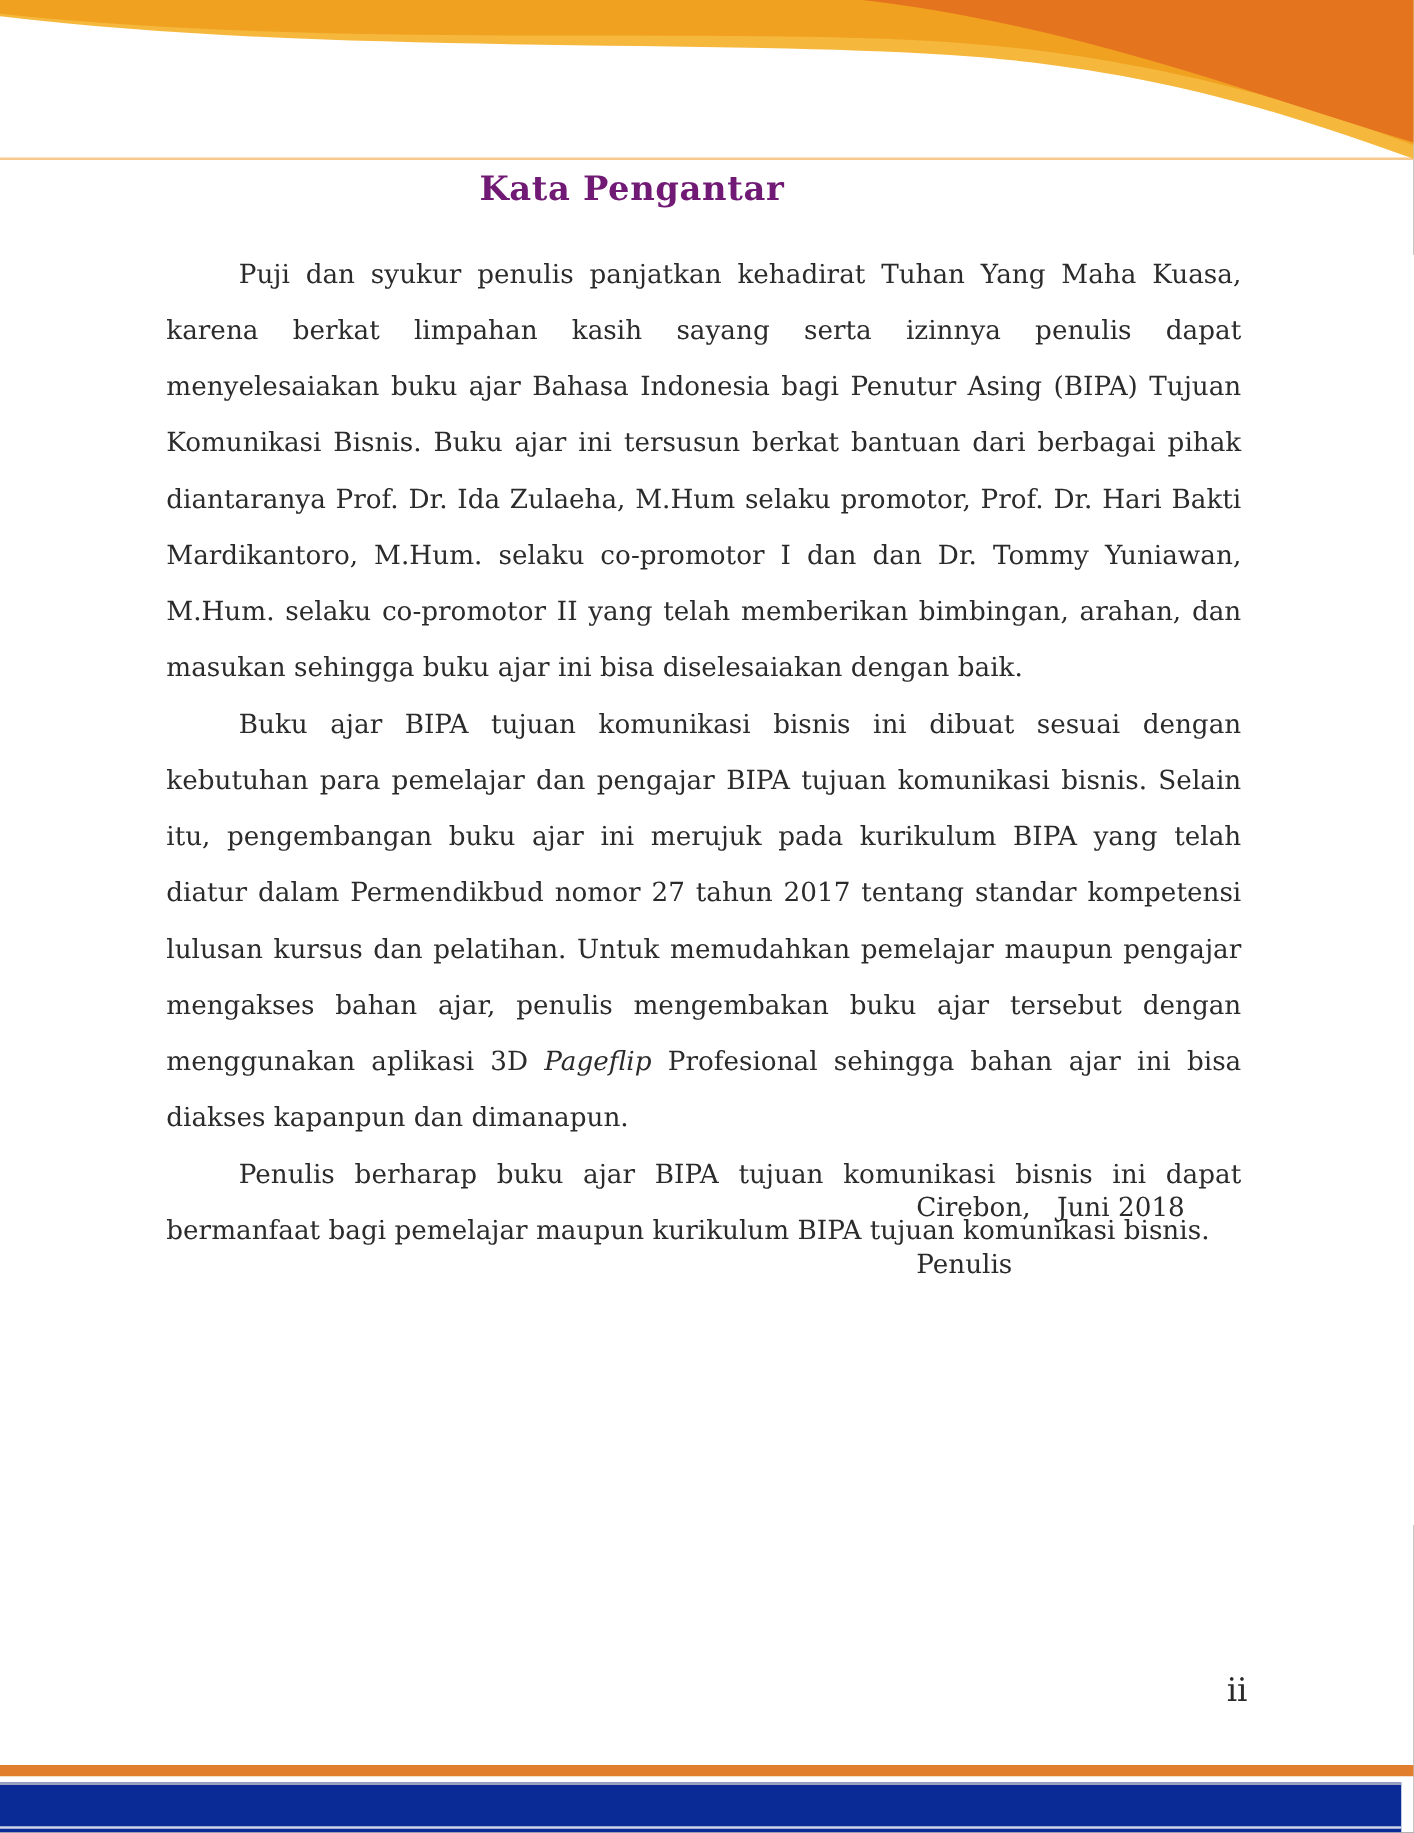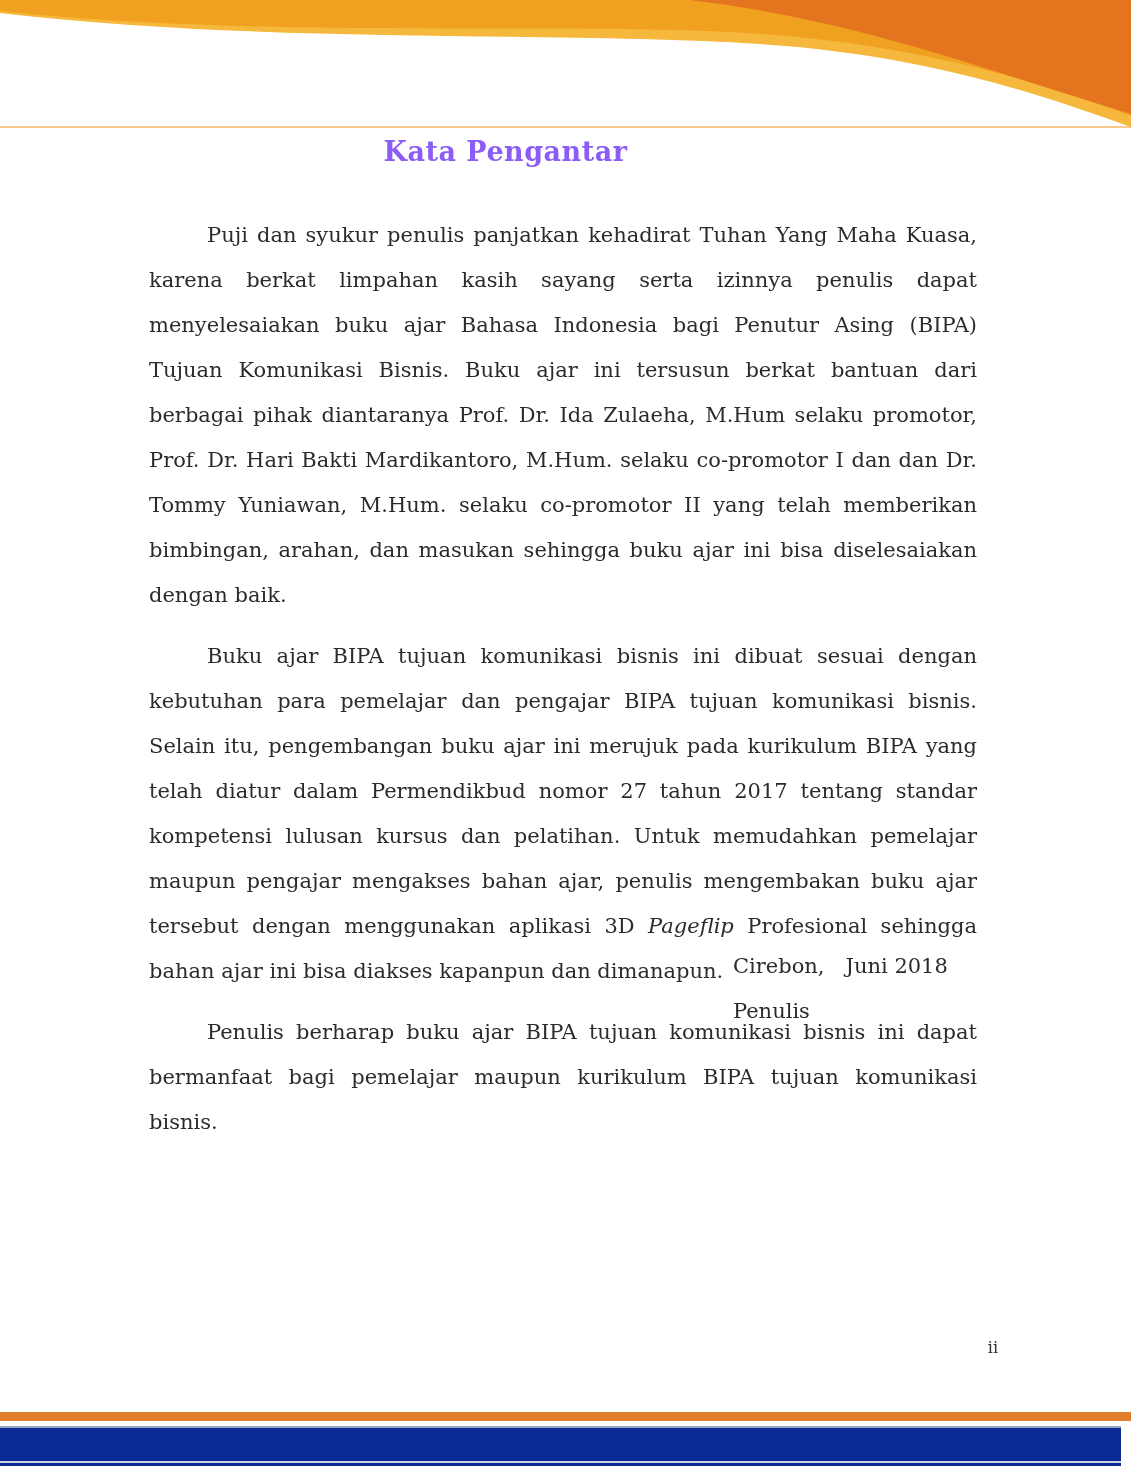--- a/index.html
+++ b/index.html
@@ -11,39 +11,39 @@
     overflow:hidden;
     font-family:"DejaVu Serif","Liberation Serif",serif;
     color:#2b2b2b;
   }
   
   .header-wave{position:absolute;top:0;left:0;width:1131px;height:132px;z-index:2;}
   .header-rule{position:absolute;top:126px;left:0;width:1131px;height:2px;background:#F8C98F;z-index:1;}
   
   .title{
     position:absolute;top:136px;left:0;width:1011px;
-    text-align:center;font-size:27px;font-weight:bold;color:#8b5cf6;
+    text-align:center;font-size:27px;font-weight:bold;color:#701a75;
     letter-spacing:.5px;z-index:3;
   }
   
   .body-text{
     position:absolute;top:197px;left:133px;width:860px;
     font-size:21px;line-height:45px;text-align:justify;
   }
-  .body-text p{margin:16px;text-indent:58px;}
+  .body-text p{margin:0;text-indent:58px;}
   .body-text em{font-style:italic;}
   
   .signature{
     position:absolute;top:944px;left:733px;
     font-size:21px;line-height:45px;
   }
   
   .page-number{
     position:absolute;top:1338px;right:133px;
-    font-size:16px;
+    font-size:26px;
   }
   
   .footer-orange-bar{
     position:absolute;top:1412px;left:0;width:1131px;height:9px;
     background:#E07E2E;
   }
   .footer-blue-bar{
     position:absolute;top:1426px;left:0;right:10px;height:40px;
     background:#0A2A96;
     border-top:2px solid #9AA3BD;

